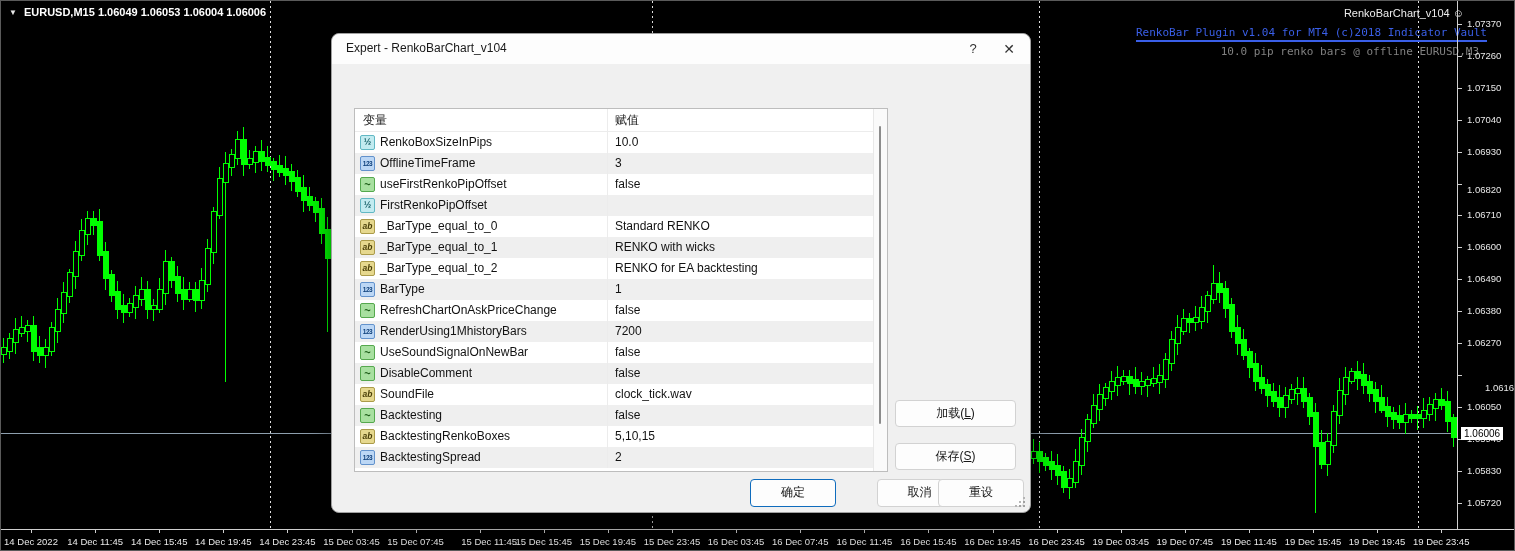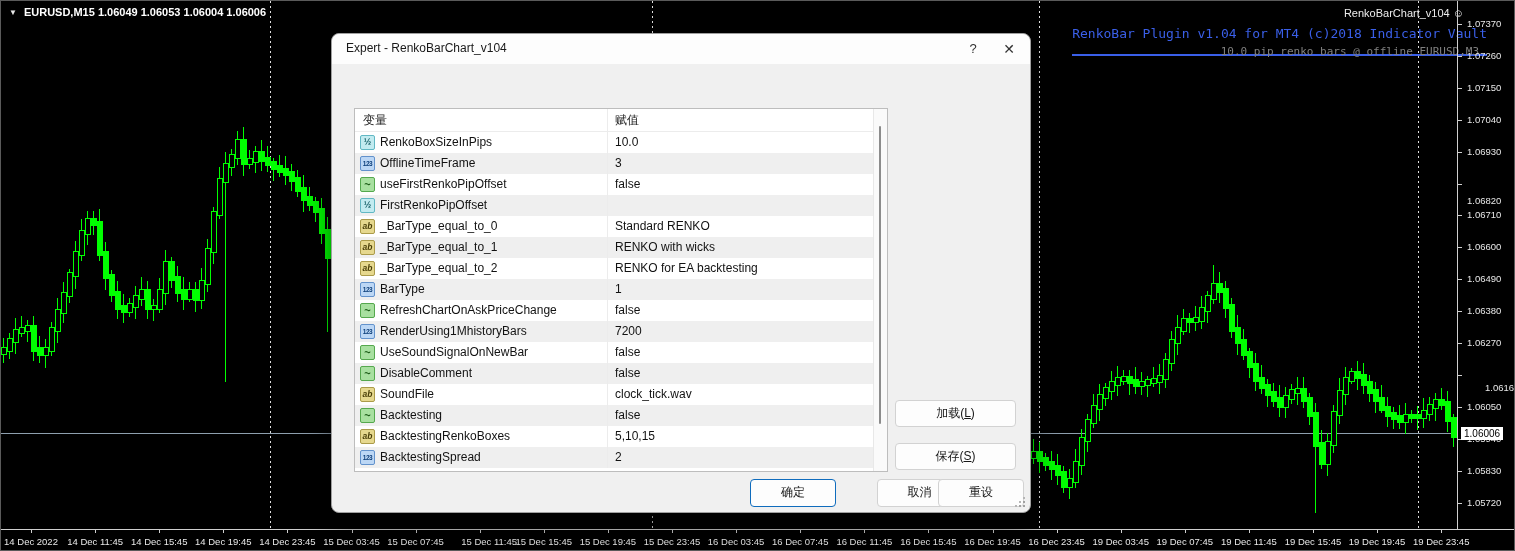--- a/index.html
+++ b/index.html
@@ -2,22 +2,22 @@
 <html><head>
 <meta charset="utf-8">
 <style>
   html,body{margin:0;padding:0;background:#2a2a2a;}
   .screen{position:relative;width:1515px;height:551px;background:#000;overflow:hidden;
           font-family:"Liberation Sans",sans-serif;border:1px solid #5a5a5a;box-sizing:border-box;}
   
   .ohlc{position:absolute;left:8px;top:5px;color:#fff;font-size:11px;font-weight:700;z-index:2;white-space:nowrap;}
   .ohlc .tri{font-size:8px;margin-right:7px;vertical-align:1px;color:#e8e8e8;}
   .wm-title{position:absolute;top:6px;right:50px;color:#ededed;font-size:11px;z-index:2;white-space:nowrap;padding-left:20px;}
-  .wm-plugin{position:absolute;top:25px;right:27px;font-family:"DejaVu Sans Mono",monospace;font-size:13px;
-             border-bottom:2px solid;padding-bottom:13px;z-index:2;white-space:nowrap;}
+  .wm-plugin{position:absolute;top:25px;right:27px;font-family:"DejaVu Sans Mono",monospace;font-size:11px;
+             border-bottom:2px solid;padding-bottom:1px;z-index:2;white-space:nowrap;}
   .wm-sub{position:absolute;top:44px;right:35px;font-family:"DejaVu Sans Mono",monospace;font-size:11px;z-index:2;white-space:nowrap;}
   svg.chart{position:absolute;left:0;top:0;z-index:1;}
   
   .price-scale{position:absolute;left:1456px;top:0;width:59px;height:528px;border-left:1px solid #cfcfcf;z-index:3;box-sizing:border-box;}
   .ps-tick{position:absolute;left:0;width:4px;height:1px;background:#cfcfcf;}
   .ps-label{position:absolute;left:9px;color:#e8e8e8;font-size:9.5px;white-space:nowrap;}
   .ps-current{position:absolute;left:3px;background:#fff;color:#000;font-size:10px;line-height:13px;padding:0 3px;z-index:2;}
   
   .time-axis{position:absolute;left:0;top:528px;width:1515px;height:30px;border-top:1px solid #cfcfcf;z-index:3;box-sizing:border-box;}
   .ta-tick{position:absolute;top:0;width:1px;height:3px;background:#cfcfcf;}
@@ -332,21 +332,21 @@
       <div class="ps-label" style="top: 17px;">1.07370</div>
       <div class="ps-tick" style="top: 54.9px;"></div>
       <div class="ps-label" style="top: 48.9px;">1.07260</div>
       <div class="ps-tick" style="top: 86.8px;"></div>
       <div class="ps-label" style="top: 80.8px;">1.07150</div>
       <div class="ps-tick" style="top: 118.7px;"></div>
       <div class="ps-label" style="top: 112.7px;">1.07040</div>
       <div class="ps-tick" style="top: 150.6px;"></div>
       <div class="ps-label" style="top: 144.6px;">1.06930</div>
       <div class="ps-tick" style="top: 182.5px;"></div>
-      <div class="ps-label" style="top: 194px;">1.06820</div>
+      <div class="ps-label" style="top: 183px;">1.06820</div>
       <div class="ps-tick" style="top: 214.4px;"></div>
       <div class="ps-label" style="top: 208.4px;">1.06710</div>
       <div class="ps-tick" style="top: 246.3px;"></div>
       <div class="ps-label" style="top: 240.3px;">1.06600</div>
       <div class="ps-tick" style="top: 278.2px;"></div>
       <div class="ps-label" style="top: 272.2px;">1.06490</div>
       <div class="ps-tick" style="top: 310.1px;"></div>
       <div class="ps-label" style="top: 304.1px;">1.06380</div>
       <div class="ps-tick" style="top: 342px;"></div>
       <div class="ps-label" style="top: 336px;">1.06270</div>

